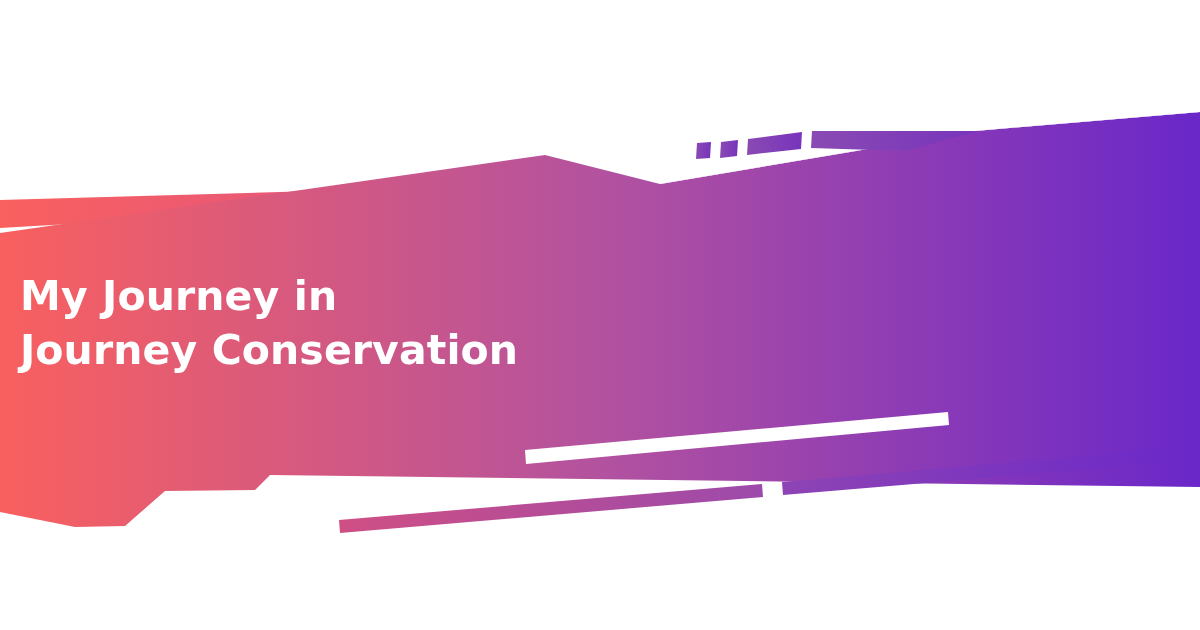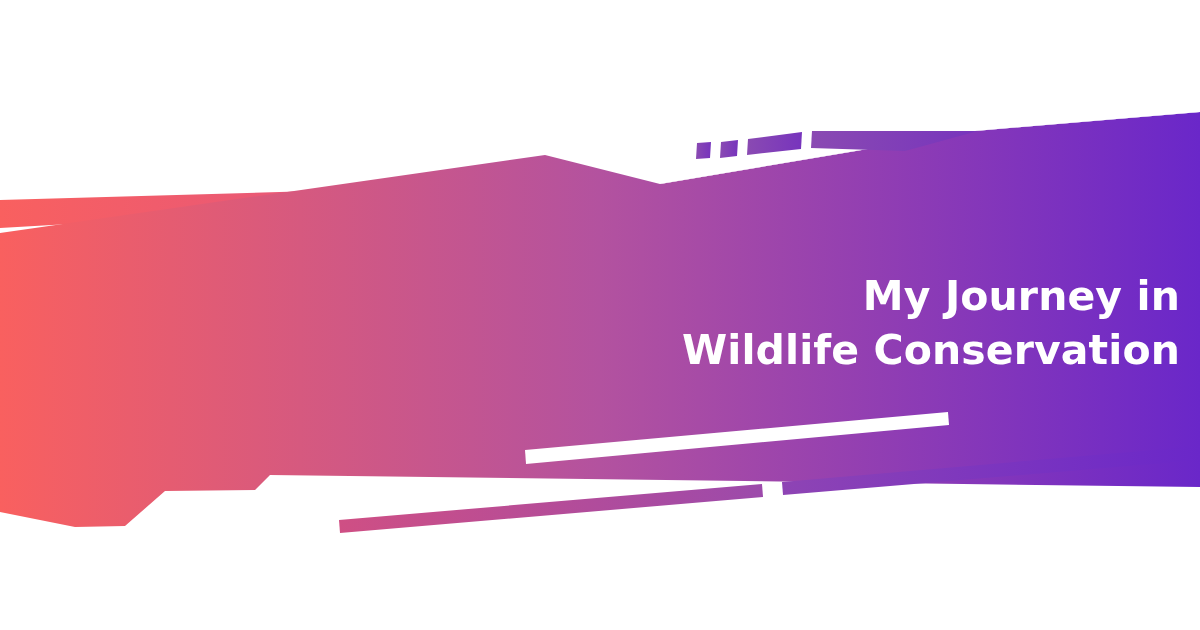--- a/index.html
+++ b/index.html
@@ -34,21 +34,21 @@
     left: 0;
     width: 1200px;
     height: 630px;
     display: flex;
     align-items: center;
     justify-content: center;
     pointer-events: none;
   }
   .title-block {
     width: 1160px;
-    text-align: right;
+    text-align: left;
     margin-top: 16px;
   }
   .title-line {
     display: block;
     color: #ffffff;
     font-family: "DejaVu Sans", "Liberation Sans", sans-serif;
     font-size: 41px;
     font-weight: 700;
     line-height: 54px;
     letter-spacing: 0.1px;
@@ -146,17 +146,17 @@
 
     <path d="M 339,520 L 762,484 L 763,497 L 340,533 Z" fill="url(#barGradBottomLeft)"></path>
 
     <path d="M 782,482 L 1200,446 L 1200,460 L 783,495 Z" fill="url(#barGradBottomRight)"></path>
 
   </svg>
 
   <div id="title-layer">
     <div class="title-block">
       <span class="title-line">My Journey in</span>
-      <span class="title-line">Wildlife Conservation</span>
+      <span class="title-line">Journey Conservation</span>
     </div>
   </div>
 
 </div>
 
 </body></html>

